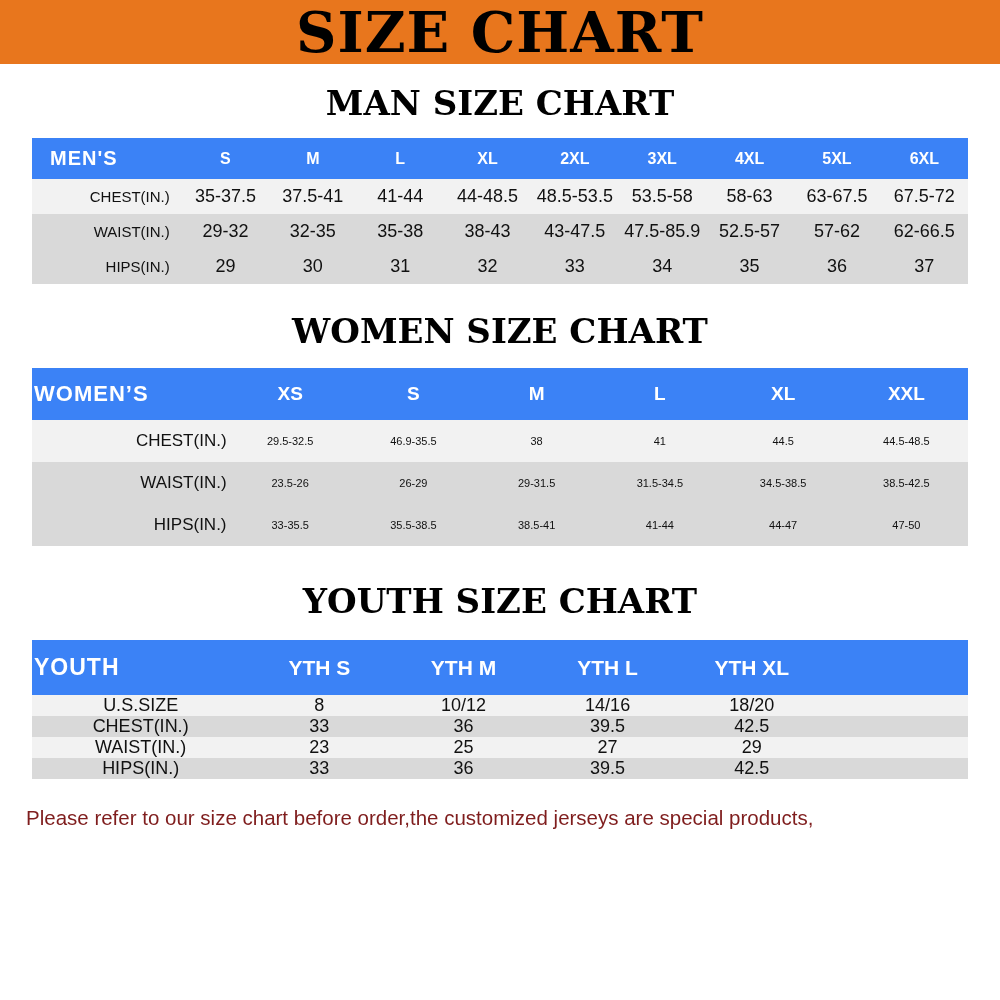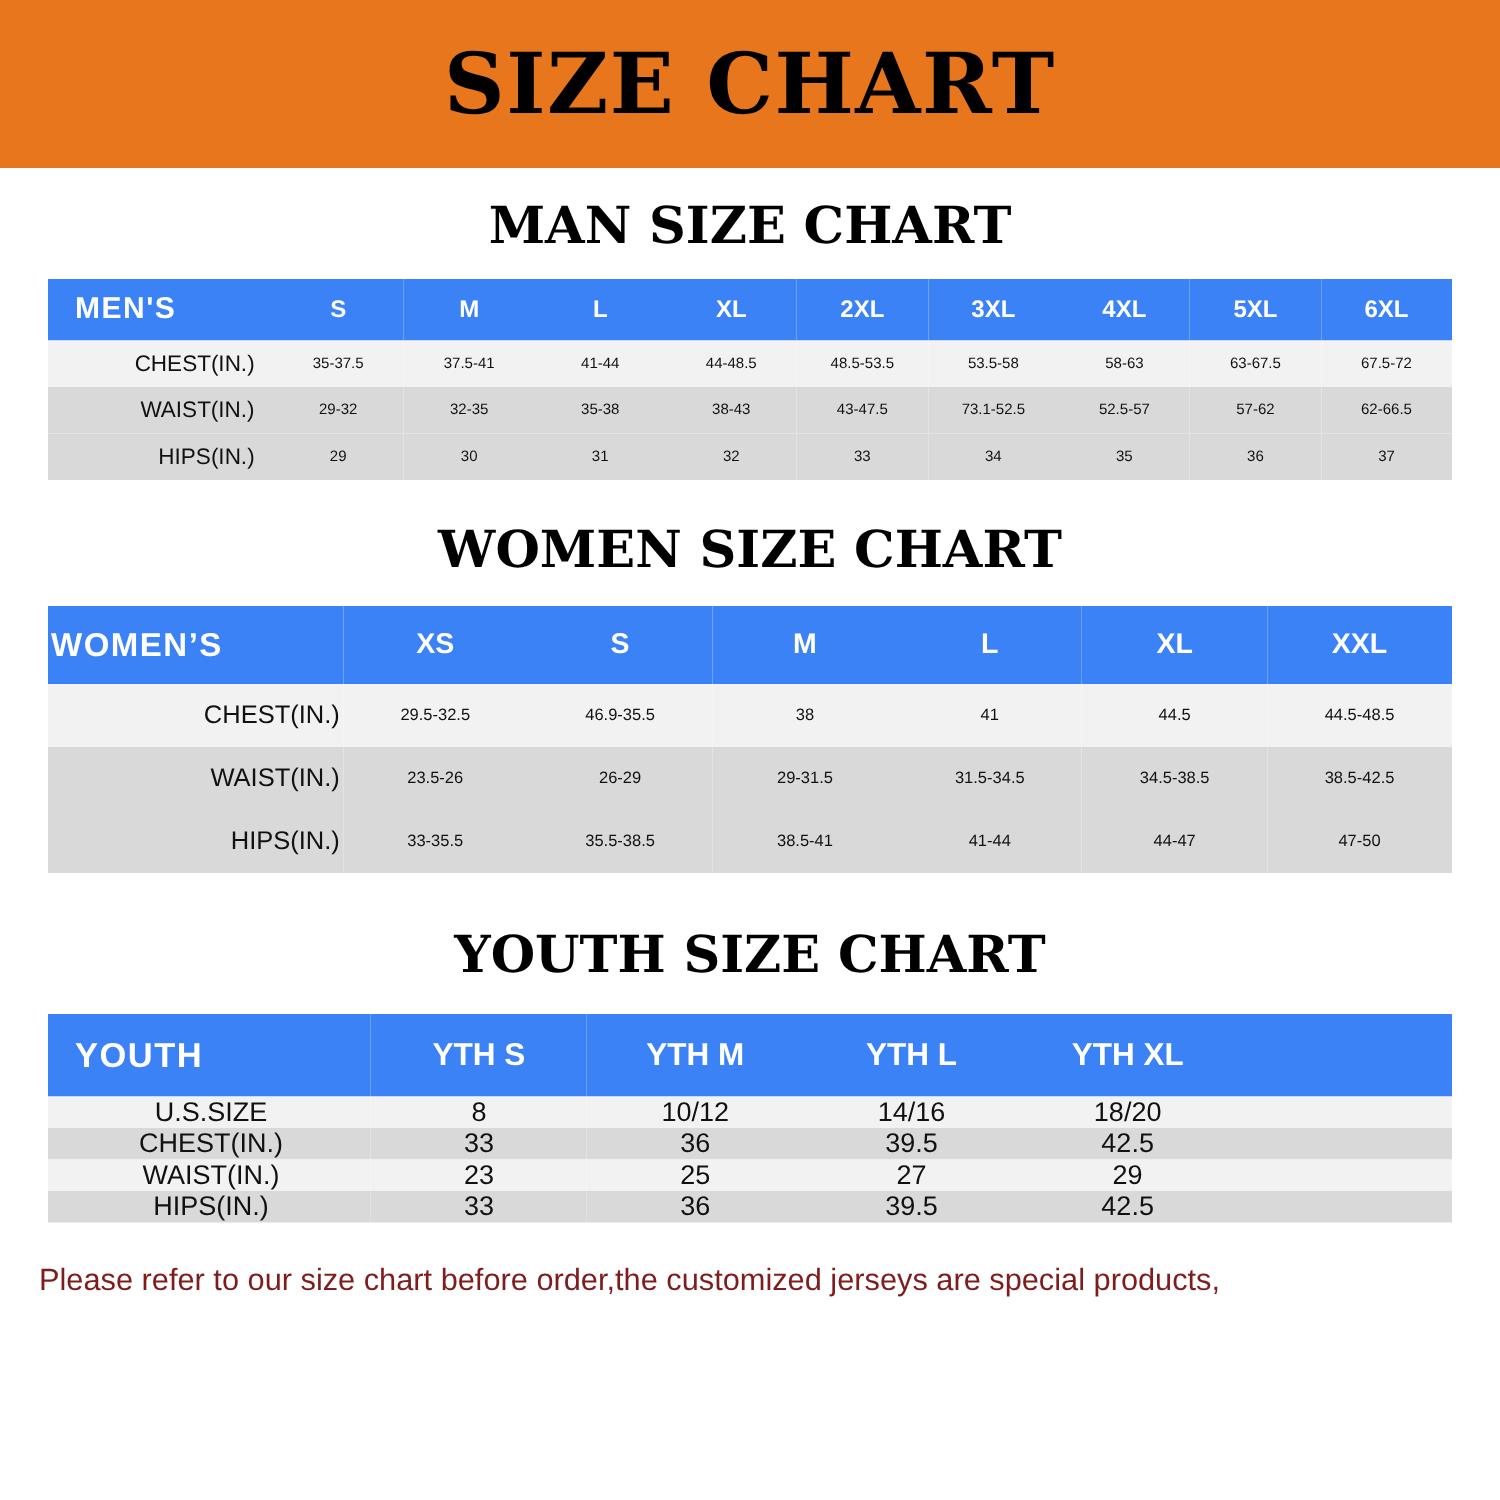--- a/index.html
+++ b/index.html
@@ -18,21 +18,21 @@
     width: 1000px;
     height: 1000px;
     position: relative;
     display: flex;
     flex-direction: column;
   }
 
   
   .banner {
     background: #e8761d;
-    height: 112px;
+    height: 64px;
     display: flex;
     align-items: center;
     justify-content: center;
   }
   .banner-title {
     font-family: "DejaVu Serif", serif;
     font-weight: bold;
     font-size: 56px;
     letter-spacing: 1px;
     color: #000000;
@@ -85,33 +85,33 @@
     text-align: right;
     padding-right: 12px;
     color: #111111;
   }
   tbody tr.odd td  { background: #f2f2f2; }
   tbody tr.even td { background: #d9d9d9; }
 
   
   .men thead th { font-size: 16px; }
   .men thead th.rowhead { font-size: 20px; }
-  .men tbody td { font-size: 10px; }
+  .men tbody td { font-size: 18px; }
   .men tbody td.rowhead { font-size: 15px; }
   .men col.c0 { width: 16%; }
 
   
   .women thead th { font-size: 19px; padding: 13px 2px; }
   .women thead th.rowhead { font-size: 22px; }
   .women tbody td { font-size: 11px; padding: 11px 2px; }
   .women tbody td.rowhead { font-size: 17px; }
   .women col.c0 { width: 21%; }
 
   
-  .youth thead th { font-size: 21px; padding: 14px 18px; }
+  .youth thead th { font-size: 21px; padding: 14px 2px; }
   .youth thead th.rowhead { font-size: 23px; }
   .youth tbody td { font-size: 18px; padding: 0 2px; }
   .youth tbody td.rowhead { font-size: 18px; text-align: center; padding-right: 0; }
   .youth col.c0 { width: 23%; }
   .youth col.cx { width: 15.4%; }
 
   
   .note {
     margin-top: 24px;
     padding: 0 26px;
@@ -173,21 +173,21 @@
           <td>63-67.5</td>
           <td>67.5-72</td>
         </tr>
         <tr class="even">
           <td class="rowhead">WAIST(IN.)</td>
           <td>29-32</td>
           <td>32-35</td>
           <td>35-38</td>
           <td>38-43</td>
           <td>43-47.5</td>
-          <td>73.1-52.5</td>
+          <td>47.5-85.9</td>
           <td>52.5-57</td>
           <td>57-62</td>
           <td>62-66.5</td>
         </tr>
         <tr class="even">
           <td class="rowhead">HIPS(IN.)</td>
           <td>29</td>
           <td>30</td>
           <td>31</td>
           <td>32</td>

